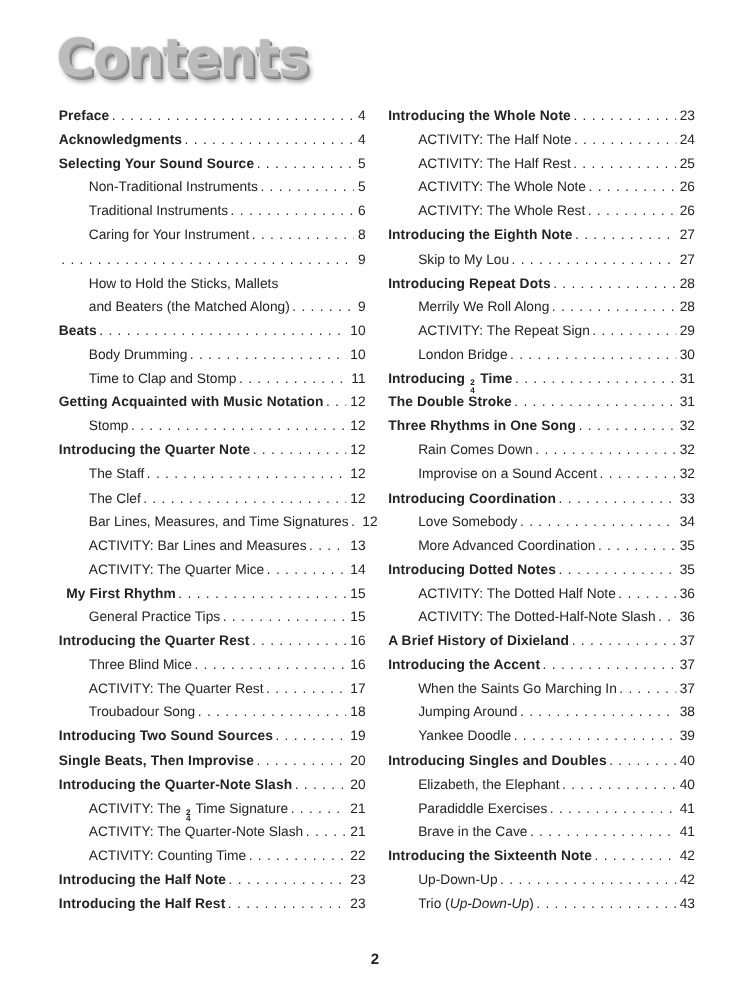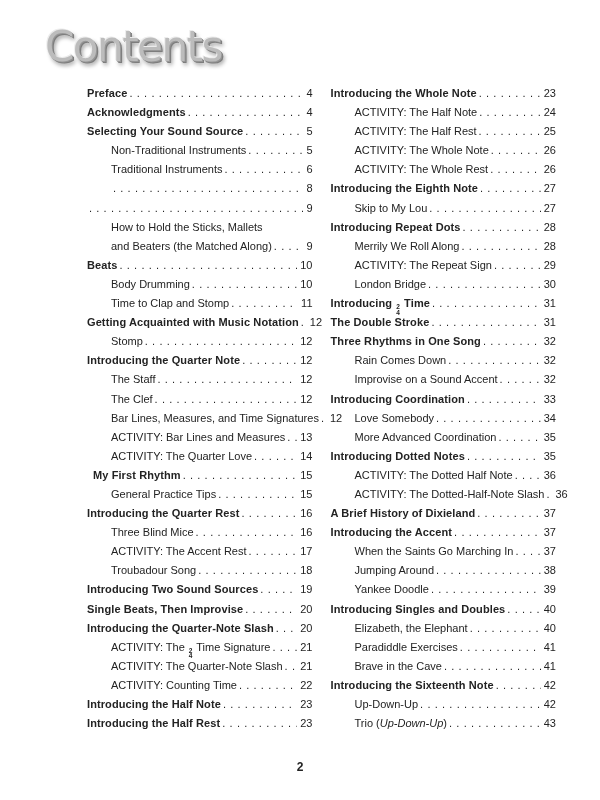--- a/index.html
+++ b/index.html
@@ -8,36 +8,35 @@
     background:#ffffff;
     font-family:"Liberation Sans", sans-serif;
     color:#232323;
     position:relative;
     overflow:hidden;
   }
   .title {
     margin:26px 0 16px 45px;
     font-family:"DejaVu Sans", sans-serif;
     font-size:42px;
-    font-weight:normal;
+    font-weight:bold;
     letter-spacing:-1.5px;
     line-height:1;
     color:#bcbcbc;
     text-shadow:
       -1px -1px 0 #ececec,
       1px 1px 0 #969696,
       2px 2px 0 #7d7d7d,
       3px 4px 4px rgba(0,0,0,0.40);
   }
   .columns {
     display:flex;
     gap:18px;
     padding:0 44px 0 47px;
     margin-top:14px;
-    margin-left:40px;
   }
   .col { flex:1 1 0; min-width:0; }
   .row {
     display:flex;
     align-items:baseline;
     height:19.1px;
     line-height:19.1px;
     font-size:11px;
     white-space:nowrap;
   }
@@ -104,20 +103,21 @@
           <span class="lbl">Non-Traditional Instruments</span>
           <span class="leader"></span>
           <span class="pg">5</span>
         </div>
         <div class="row ind">
           <span class="lbl">Traditional Instruments</span>
           <span class="leader"></span>
           <span class="pg">6</span>
         </div>
         <div class="row ind">
+          <span class="lbl">Caring for Your Instrument</span>
           <span class="leader"></span>
           <span class="pg">8</span>
         </div>
         <div class="row bold">
           <span class="leader"></span>
           <span class="pg">9</span>
         </div>
         <div class="row ind">
           <span class="lbl">How to Hold the Sticks, Mallets</span>
         </div>
@@ -170,21 +170,21 @@
           <span class="lbl">Bar Lines, Measures, and Time Signatures</span>
           <span class="leader"></span>
           <span class="pg">12</span>
         </div>
         <div class="row ind">
           <span class="lbl">ACTIVITY: Bar Lines and Measures</span>
           <span class="leader"></span>
           <span class="pg">13</span>
         </div>
         <div class="row ind">
-          <span class="lbl">ACTIVITY: The Quarter Love</span>
+          <span class="lbl">ACTIVITY: The Quarter Mice</span>
           <span class="leader"></span>
           <span class="pg">14</span>
         </div>
         <div class="row bold nudge">
           <span class="lbl">My First Rhythm</span>
           <span class="leader"></span>
           <span class="pg">15</span>
         </div>
         <div class="row ind">
           <span class="lbl">General Practice Tips</span>
@@ -195,21 +195,21 @@
           <span class="lbl">Introducing the Quarter Rest</span>
           <span class="leader"></span>
           <span class="pg">16</span>
         </div>
         <div class="row italic ind">
           <span class="lbl">Three Blind Mice</span>
           <span class="leader"></span>
           <span class="pg">16</span>
         </div>
         <div class="row ind">
-          <span class="lbl">ACTIVITY: The Accent Rest</span>
+          <span class="lbl">ACTIVITY: The Quarter Rest</span>
           <span class="leader"></span>
           <span class="pg">17</span>
         </div>
         <div class="row italic ind">
           <span class="lbl">Troubadour Song</span>
           <span class="leader"></span>
           <span class="pg">18</span>
         </div>
         <div class="row bold">
           <span class="lbl">Introducing Two Sound Sources</span>

